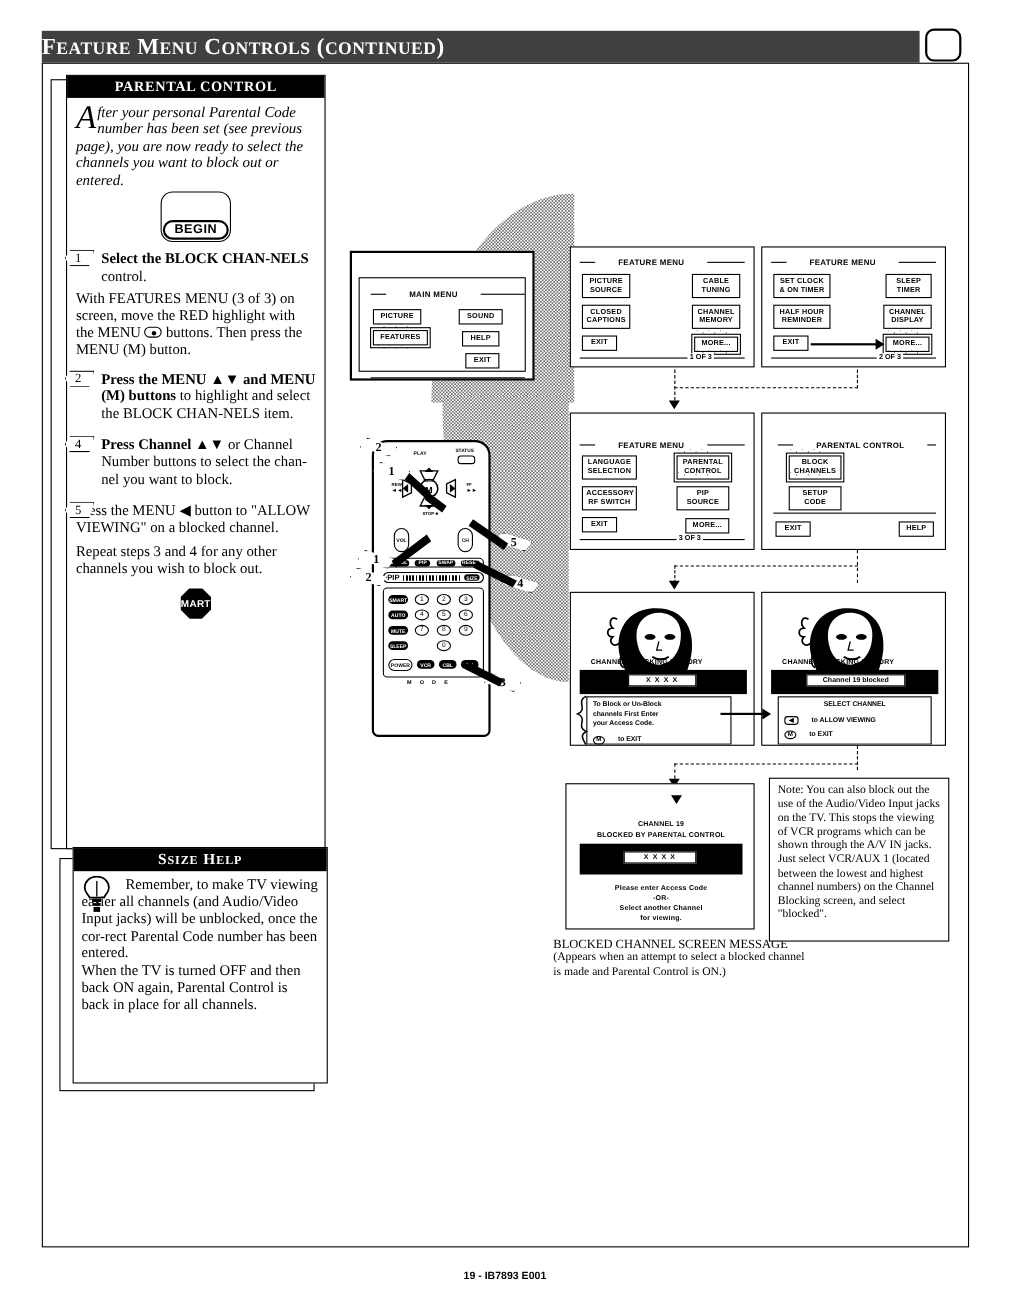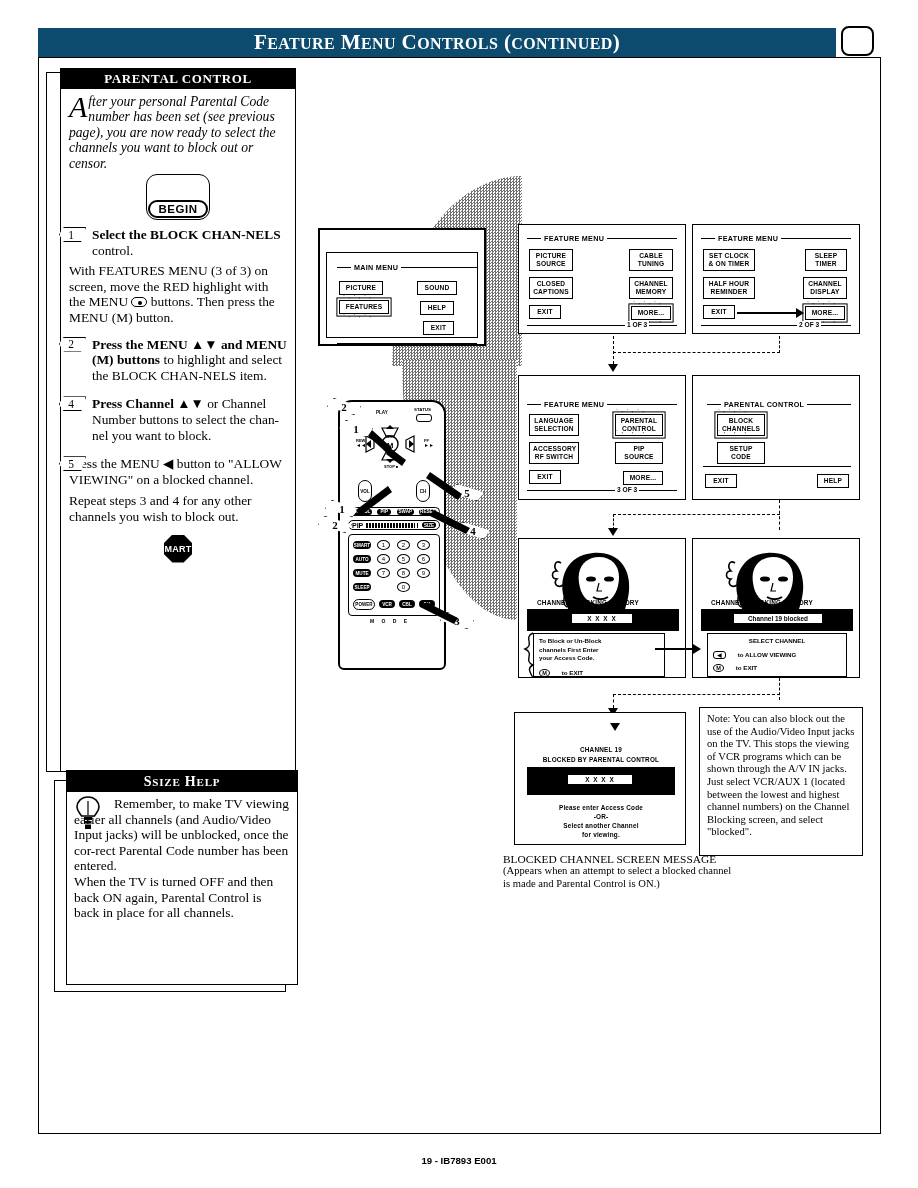--- a/index.html
+++ b/index.html
@@ -12,22 +12,22 @@
 
   
   #page-border{
     position:absolute; left:38px; top:57px; width:843px; height:1077px;
     border:1.6px solid #000; background:#fff;
   }
 
   
   #banner{
     position:absolute; left:38px; top:28px; width:798px; height:29px;
-    background:#0c4a6e;
-    display:flex; align-items:center; justify-content:center;
+    background:#404040;
+    display:flex; align-items:center; justify-content:flex-start;
   }
   #banner-title{
     color:#fff; font-family:"Liberation Serif", serif;
     font-size:21px; font-weight:bold; letter-spacing:.4px;
     white-space:nowrap;
   }
   #banner-title .sc{ font-size:16px; }
   #tv-corner{
     position:absolute; left:841px; top:26px; width:33px; height:30px;
     border:2px solid #000; border-radius:8px; background:#fff;
@@ -122,21 +122,21 @@
   }
   #bulb{
     position:absolute; left:8px; top:4px; width:26px; height:34px;
   }
 
   
   .panel{ position:absolute; border:1.4px solid #000; background:#fff; }
   .osd-title{
     font-family:"Liberation Sans", sans-serif;
     font-size:7.2px; font-weight:bold; letter-spacing:.3px;
-    display:flex; align-items:center; gap:3px; white-space:nowrap;
+    display:flex; align-items:center; gap:21px; white-space:nowrap;
   }
   .osd-title .rule{ height:1.4px; background:#000; flex:1; }
   .osd-title .lead{ width:14px; height:1.4px; background:#000; }
   .osd-btn{
     border:1.6px solid #000; background:#fff;
     font-family:"Liberation Sans", sans-serif;
     font-size:6.6px; font-weight:bold; letter-spacing:.2px;
     line-height:8px; text-align:center;
     padding:2px 3px; display:inline-block; position:absolute;
   }
@@ -257,21 +257,21 @@
   </div>
 </div>
 <div id="tv-corner"></div>
 
 <div id="left-shadow"></div>
 <div id="parental-box">
   <div id="parental-head">PARENTAL CONTROL</div>
   <div id="parental-body">
 
     <p class="intro">
-      <span class="dropcap">A</span><span>fter your personal Parental Code number has been set (see previous page), you are now ready to select the channels you want to block out or censor.</span>
+      <span class="dropcap">A</span><span>fter your personal Parental Code number has been set (see previous page), you are now ready to select the channels you want to block out or entered.</span>
     </p>
 
     <div class="begin-wrap">
       <span class="pill-outer"><span class="pill">BEGIN</span></span>
     </div>
 
     <div class="step">
       <div class="step-num">
           <span>1</span>
         </div>

